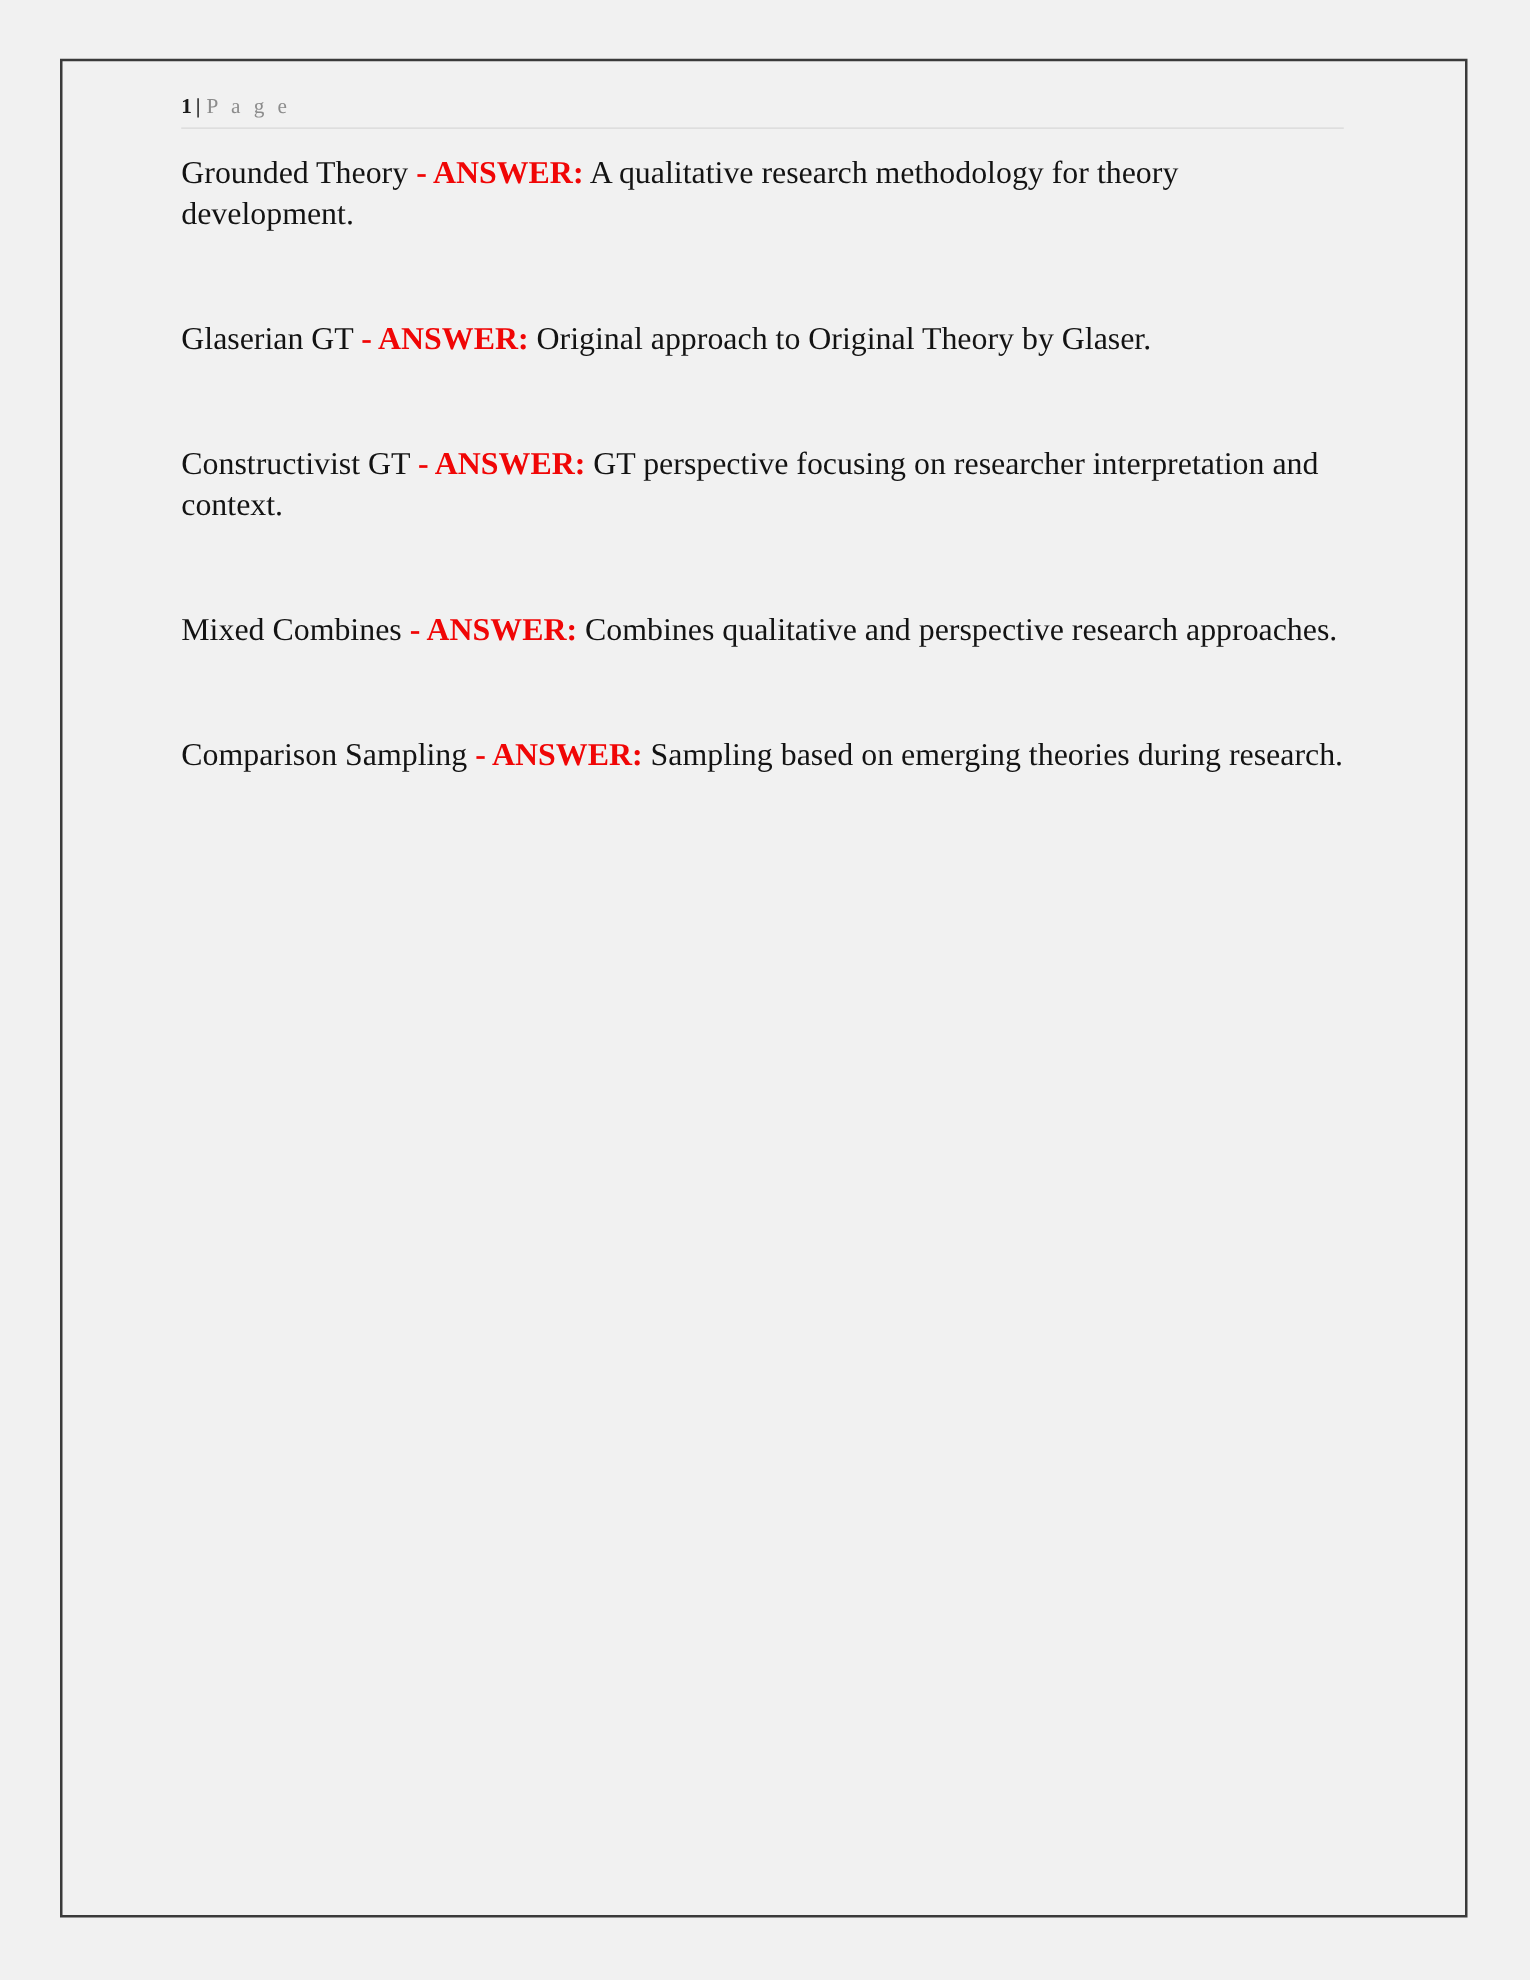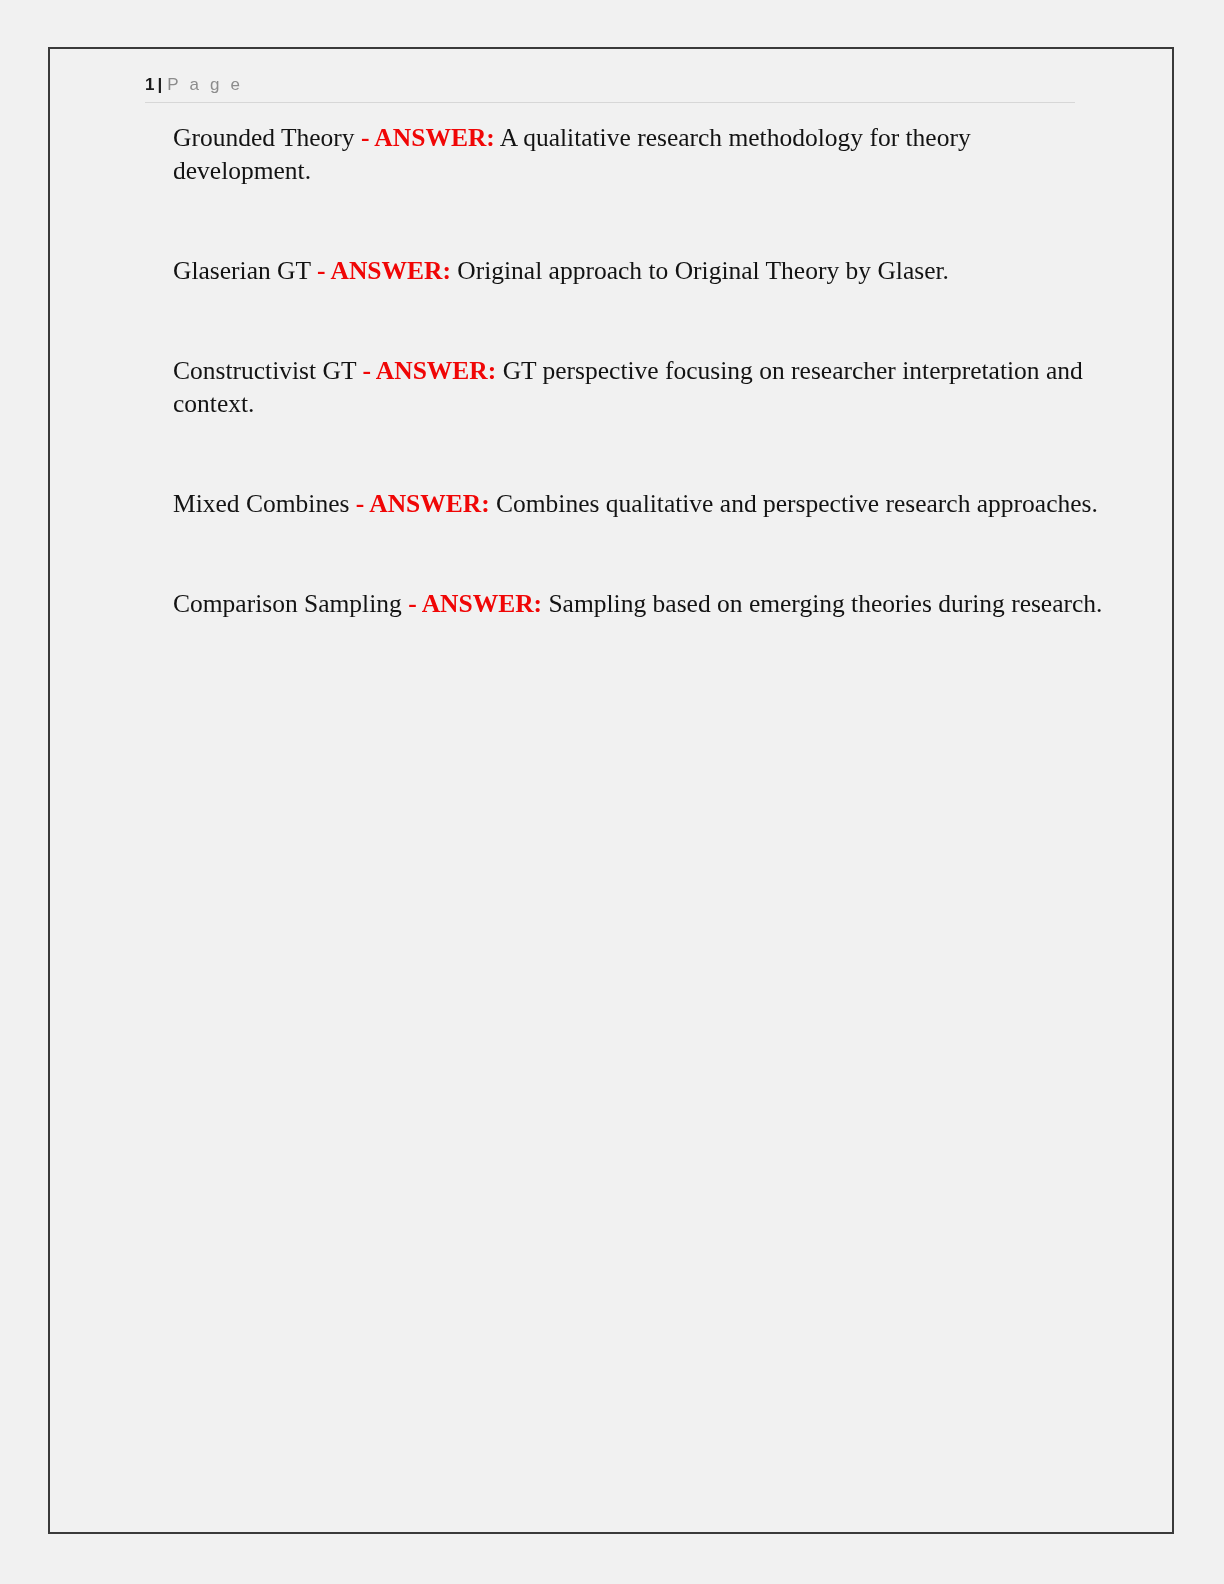--- a/index.html
+++ b/index.html
@@ -28,21 +28,21 @@
 
   .page-inner {
     position: absolute;
     left: 95px;
     top: 25px;
     width: 930px;
   }
 
   
   .page-header {
-    font-family: Liberation Sans, sans-serif;
+    font-family: Liberation Serif, serif;
     font-size: 17px;
     line-height: 22px;
     padding-bottom: 6px;
     border-bottom: 1px solid #d7d7d7;
     width: 930px;
     white-space: nowrap;
   }
   .page-header .pg-num {
     font-weight: bold;
     color: #1a1a1a;
@@ -66,21 +66,20 @@
     font-weight: bold;
     font-size: 35.5px;
     line-height: 43px;
     letter-spacing: 0.1px;
     width: 910px;
   }
 
   
   .entries {
     margin-top: 18px;
-    margin-left: 28px;
   }
   .entry {
     font-size: 25.5px;
     line-height: 33px;
     color: #131313;
     margin: 0 0 67px 0;
     width: 930px;
     text-align: left;
   }
   .entry:last-child { margin-bottom: 0; }

